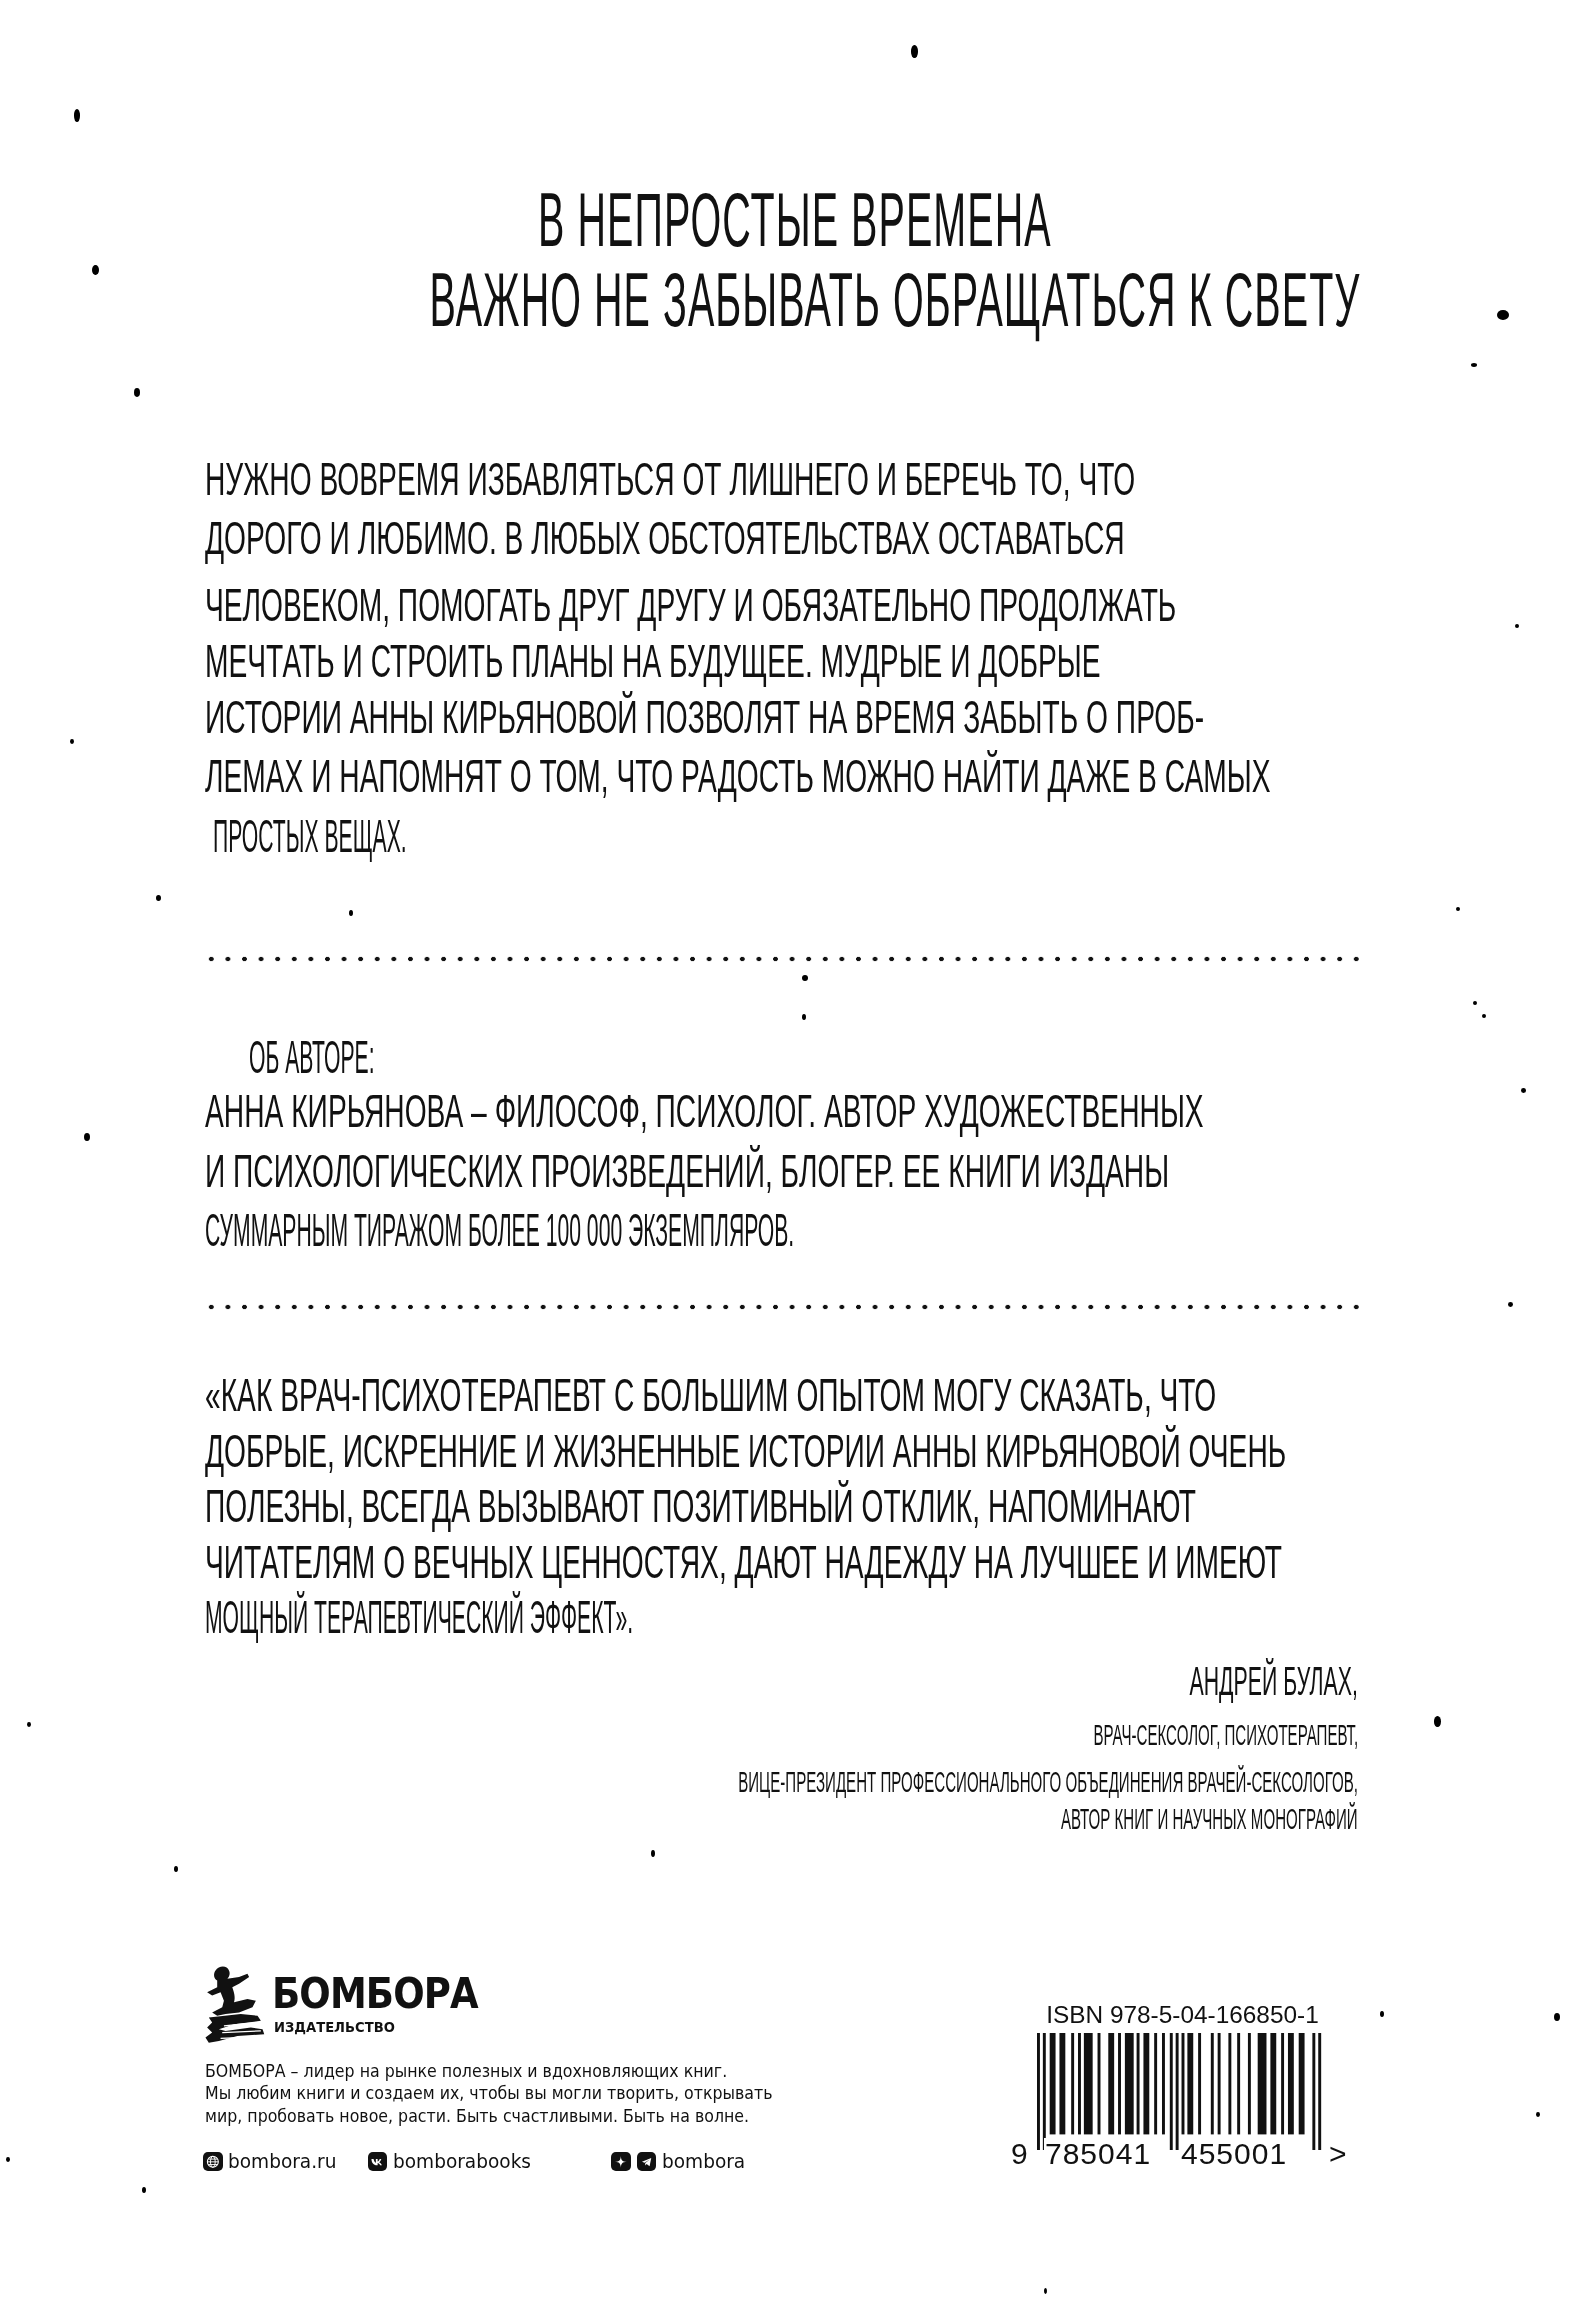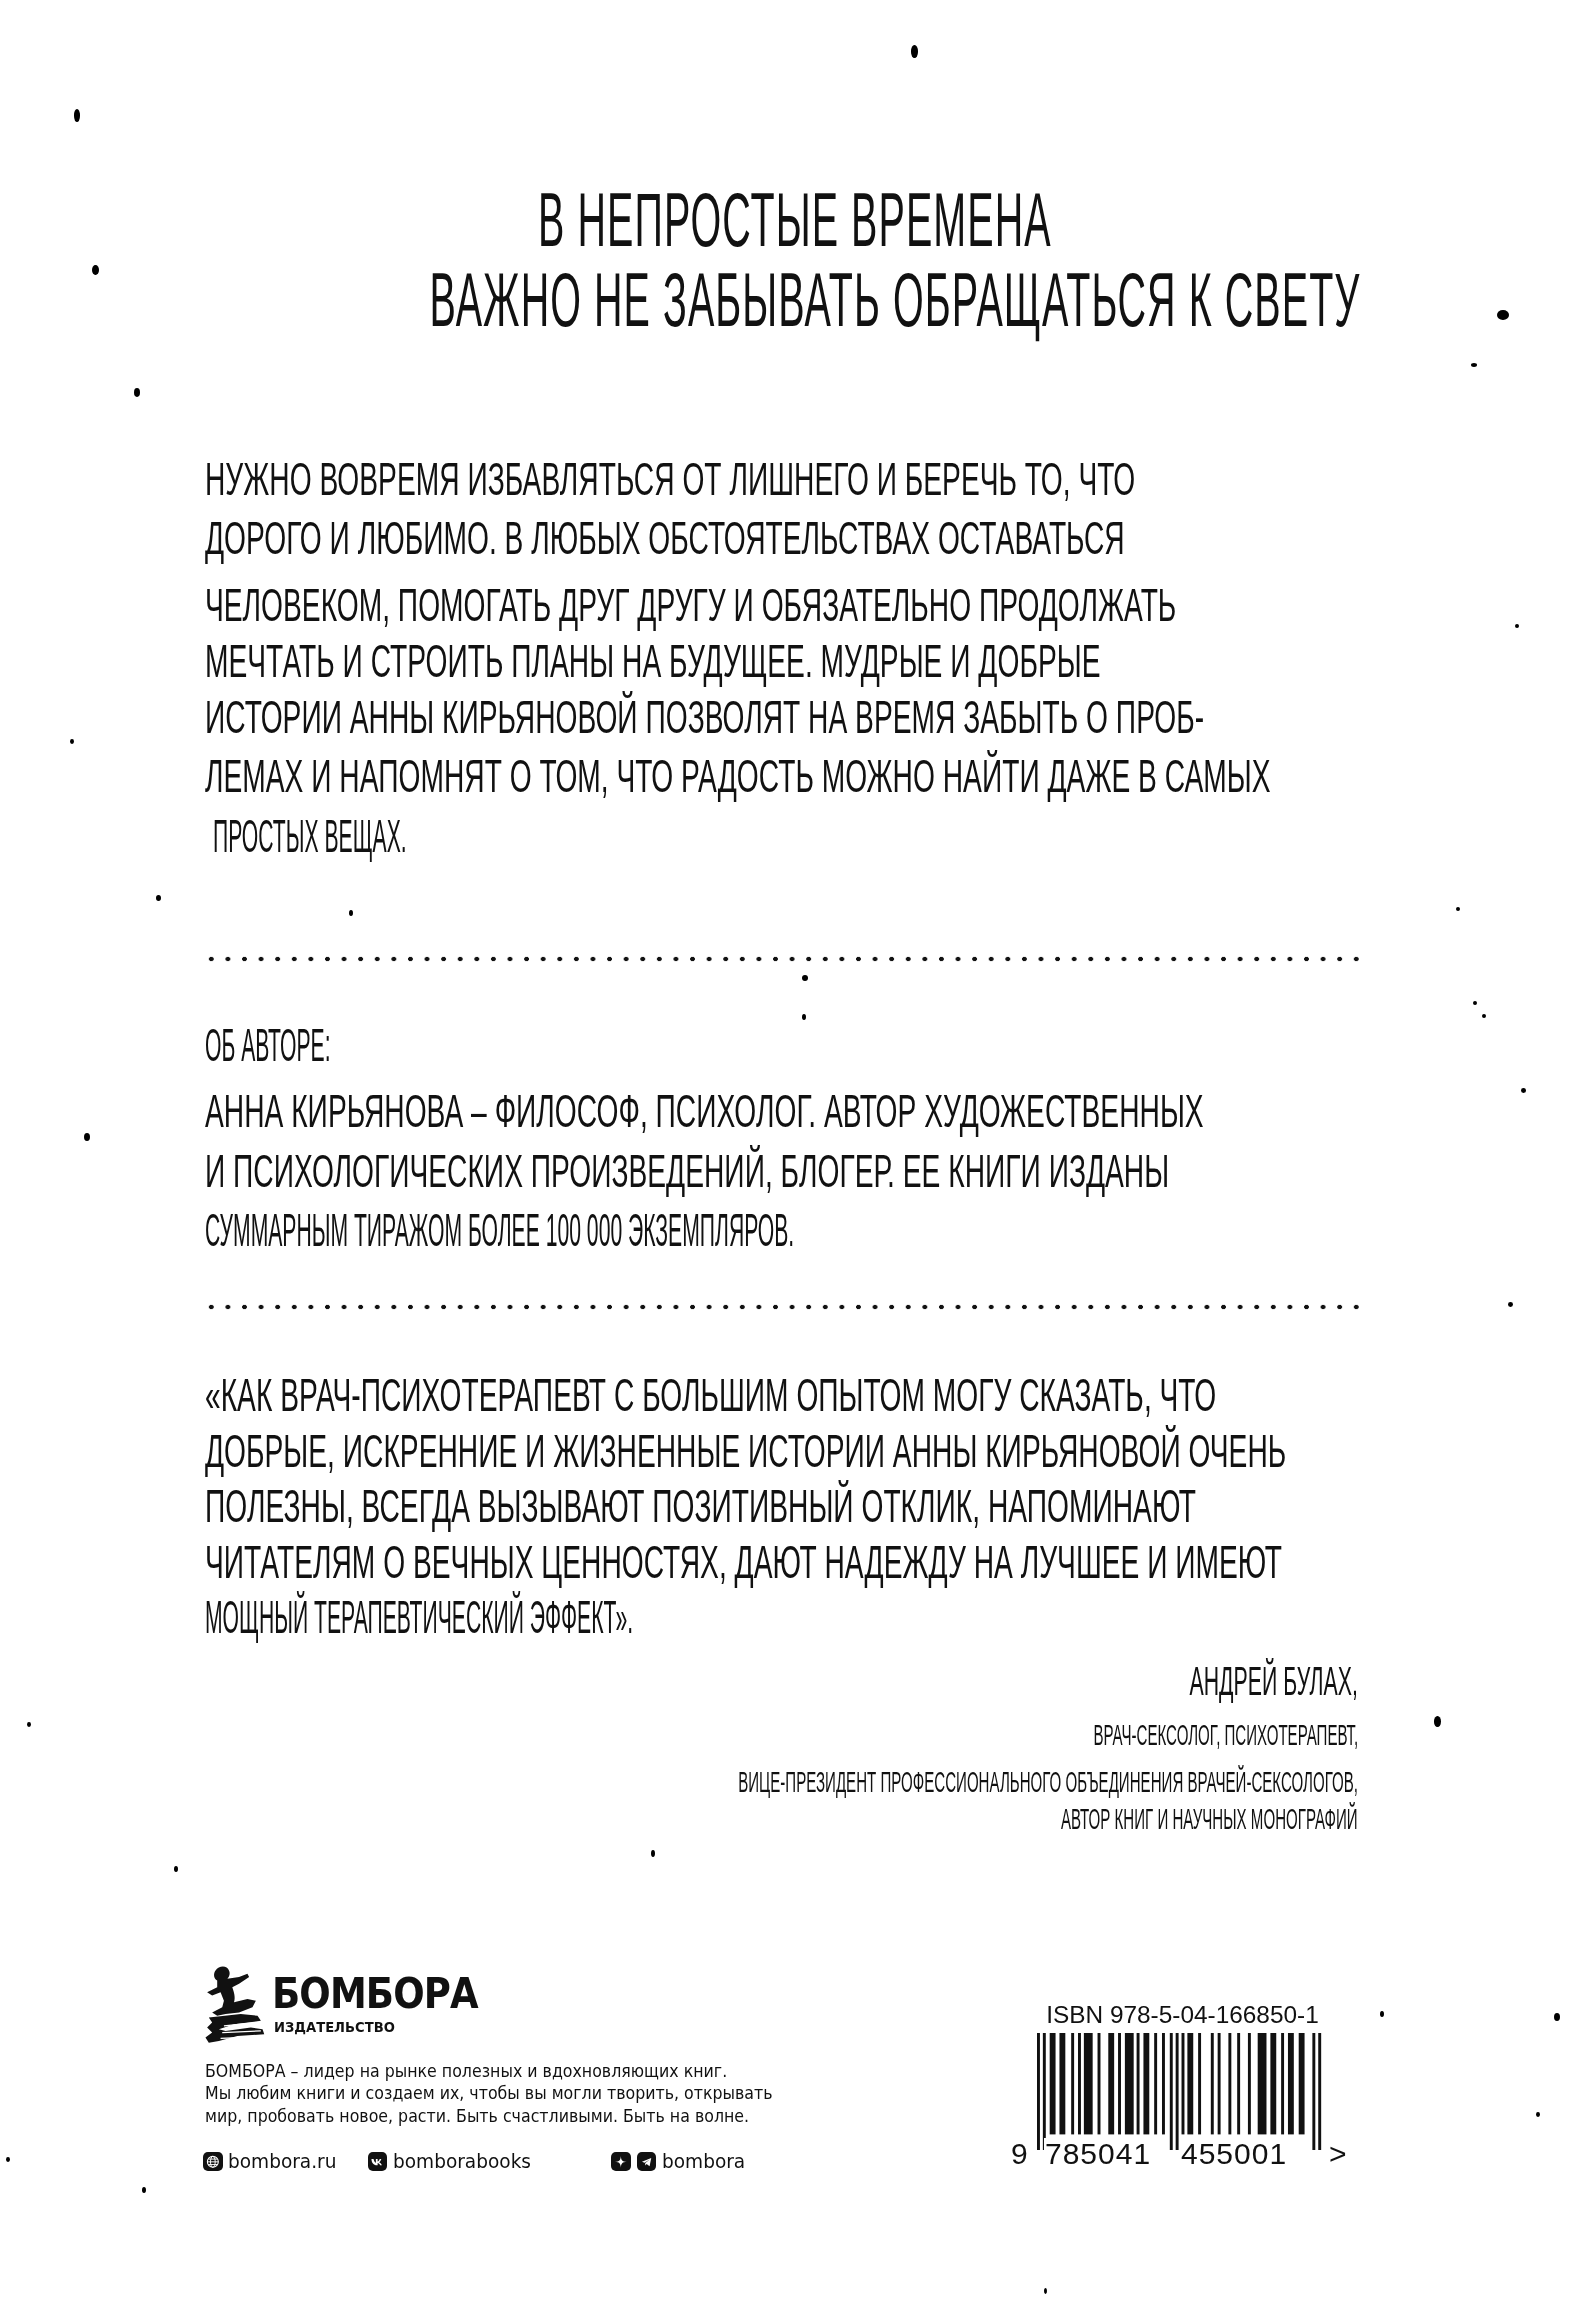--- a/index.html
+++ b/index.html
@@ -85,21 +85,21 @@
   <div class="line" style="top:119px;margin-top:7px;"><span class="txt" style="transform: scaleX(0.6);">человеком, помогать друг другу и обязательно продолжать</span></div>
   <div class="line" style="top:182px;"><span class="txt" style="transform: scaleX(0.6);">мечтать и строить планы на будущее. Мудрые и добрые</span></div>
   <div class="line" style="top:238px;"><span class="txt" style="transform: scaleX(0.6);">истории Анны Кирьяновой позволят на время забыть о проб-</span></div>
   <div class="line" style="top:297px;"><span class="txt" style="transform: scaleX(0.6);">лемах и напомнят о том, что радость можно найти даже в самых</span></div>
   <div class="line" style="top:357px;margin-left:8px;"><span class="txt" style="transform:scaleX(0.450);">простых вещах.</span></div>
 </div>
 
 <div class="dots" style="top:956px;"></div>
 
 <div class="para" style="top:1020px;">
-  <div class="line" style="top:0px;"><span class="txt" style="transform: scaleX(0.45);">Об авторе:</span></div>
+  <div class="line" style="top:12px;margin-left:44px;"><span class="txt" style="transform: scaleX(0.45);">Об авторе:</span></div>
   <div class="line" style="top:66px;"><span class="txt" style="transform: scaleX(0.6);">Анна Кирьянова – философ, психолог. Автор художественных</span></div>
   <div class="line" style="top:126px;"><span class="txt" style="transform: scaleX(0.6);">и психологических произведений, блогер. Ее книги изданы</span></div>
   <div class="line" style="top:185px;"><span class="txt" style="transform: scaleX(0.45);">суммарным тиражом более 100 000 экземпляров.</span></div>
 </div>
 
 <div class="dots" style="top:1304px;"></div>
 
 <div class="para" style="top:1370px;">
   <div class="line" style="top:0px;"><span class="txt" style="transform: scaleX(0.6);">«Как врач-психотерапевт с большим опытом могу сказать, что</span></div>
   <div class="line" style="top:56px;"><span class="txt" style="transform: scaleX(0.6);">добрые, искренние и жизненные истории Анны Кирьяновой очень</span></div>

